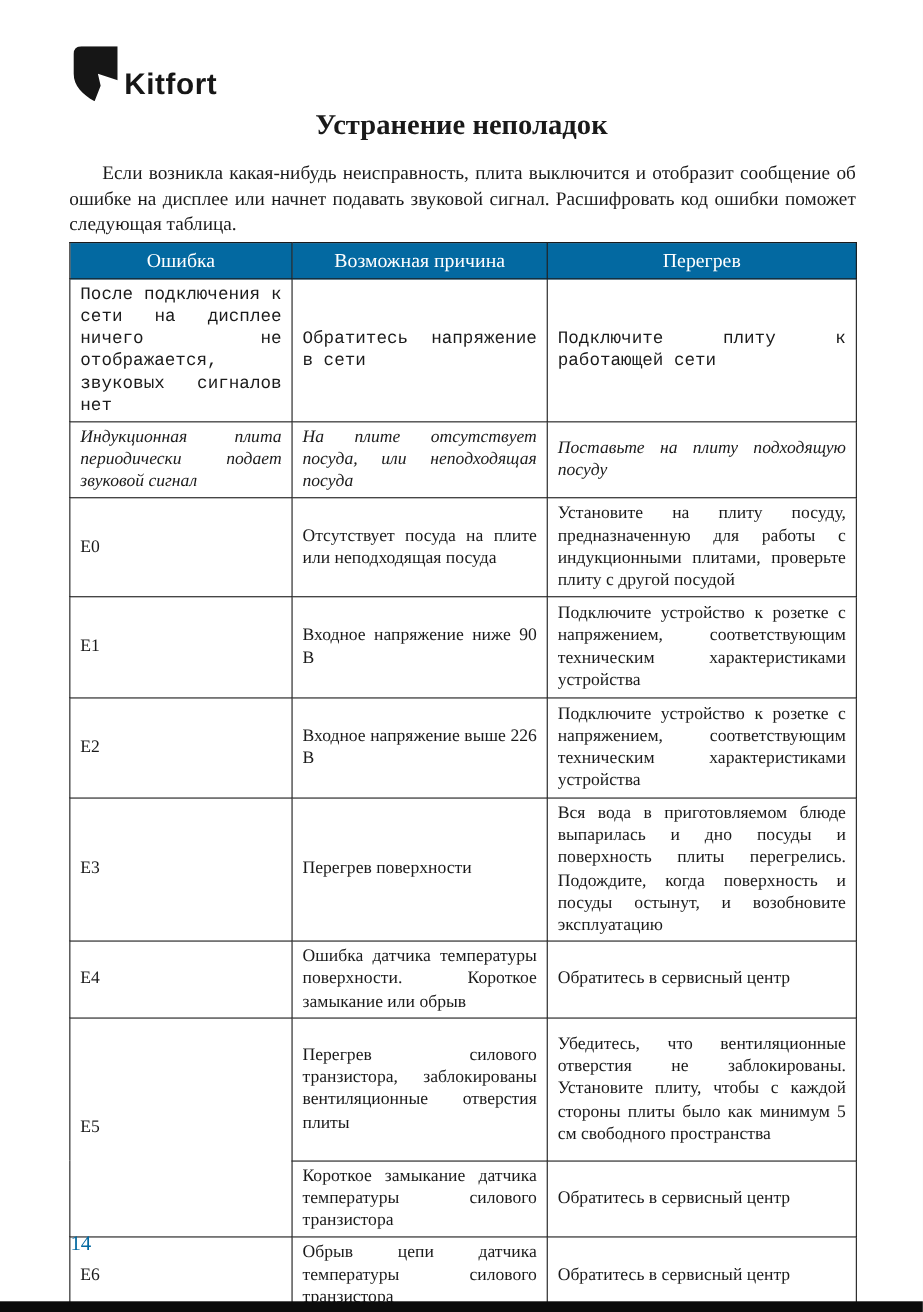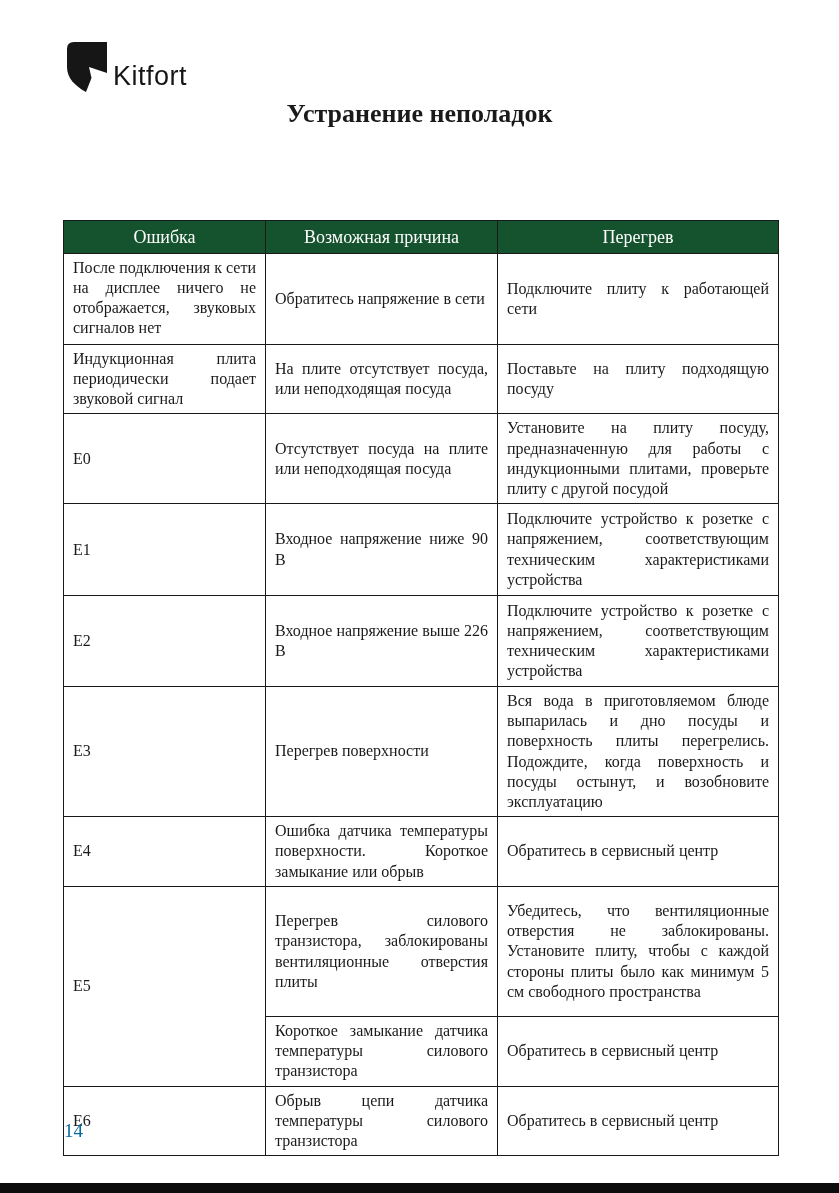--- a/index.html
+++ b/index.html
@@ -21,21 +21,21 @@
     position:absolute;
     top:42px;
     left:66px;
     display:flex;
     align-items:flex-end;
     gap:6px;
   }
   .logo-mark{width:41px;height:50px;display:block;}
   .logo-word{
     font-family:"Liberation Sans", sans-serif;
-    font-weight:normal;
+    font-weight:bold;
     font-size:27px;
     letter-spacing:0.5px;
     color:#161616;
     line-height:1;
     padding-bottom:2px;
     margin-top:15px;
   }
   
   .doc-title{
     position:absolute;
@@ -67,21 +67,21 @@
     width:715px;
   }
   table.troubleshoot{
     border-collapse:collapse;
     table-layout:fixed;
     width:715px;
     font-size:16px;
     line-height:1.26;
   }
   table.troubleshoot th{
-    background:#14532d;
+    background:#0369a1;
     color:#ffffff;
     font-weight:normal;
     font-size:18px;
     text-align:center;
     border:1px solid #1a1a1a;
     height:28px;
     padding:2px 6px;
   }
   table.troubleshoot td{
     border:1px solid #1a1a1a;
@@ -115,42 +115,43 @@
 
   <div class="logo">
     <svg class="logo-mark" viewBox="0 0 41 50" xmlns="http://www.w3.org/2000/svg" aria-hidden="true">
       <path fill="#161616" d="M8 0 H41 V31 L23 25 L25.5 36 L20 50 C9 44 1 36 1 25 V7 Q1 0 8 0 Z"></path>
     </svg>
     <span class="logo-word">Kitfort</span>
   </div>
 
   <h1 class="doc-title">Устранение неполадок</h1>
 
+  <p class="intro">Если возникла какая-нибудь неисправность, плита выключится и отобразит сообщение об ошибке на дисплее или начнет подавать звуковой сигнал. Расшифровать код ошибки поможет следующая таблица.</p>
 
   <div class="tbl-wrap">
     <table class="troubleshoot">
       <colgroup>
         <col style="width:202px">
         <col style="width:232px">
         <col style="width:281px">
       </colgroup>
       <thead>
         <tr>
           <th>Ошибка</th>
           <th>Возможная причина</th>
           <th>Перегрев</th>
         </tr>
       </thead>
       <tbody>
-        <tr style="height:91px;">
+        <tr style="height:91px;font-family:Liberation Mono, monospace;">
           <td style="vertical-align:top;">После подключения к сети на дисплее ничего не отображается, звуковых сигналов нет</td>
           <td>Обратитесь напряжение в сети</td>
           <td>Подключите плиту к работающей сети</td>
         </tr>
-        <tr style="height:64px;">
+        <tr style="height:64px;font-style:italic;">
           <td>Индукционная плита периодически подает звуковой сигнал</td>
           <td>На плите отсутствует посуда, или неподходящая посуда</td>
           <td>Поставьте на плиту подходящую посуду</td>
         </tr>
         <tr style="height:88px;">
           <td class="err-code">E0</td>
           <td>Отсутствует посуда на плите или неподходящая посуда</td>
           <td>Установите на плиту посуду, предназначенную для работы с индукционными плитами, проверьте плиту с другой посудой</td>
         </tr>
         <tr style="height:92px;">

